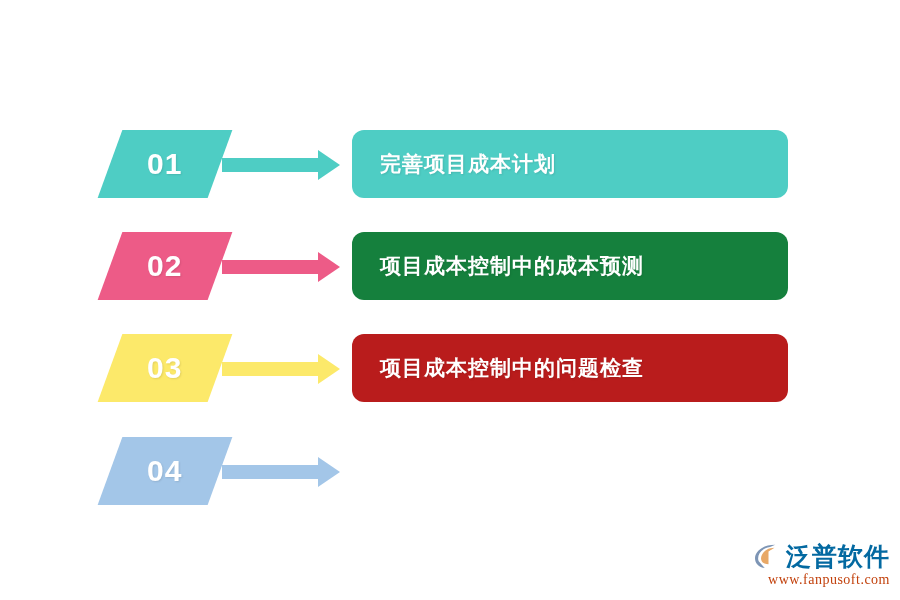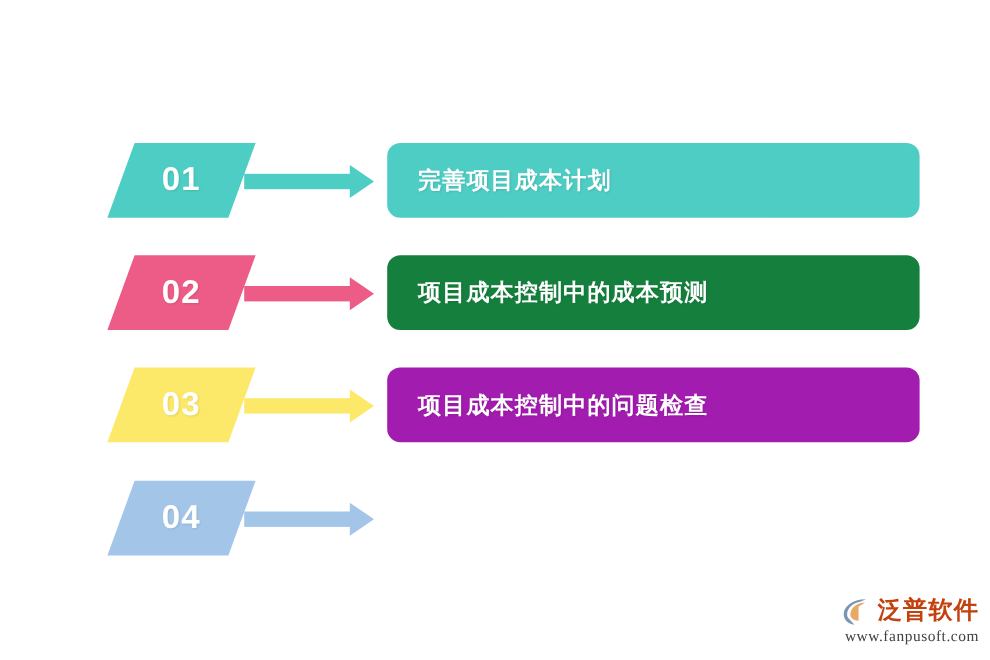--- a/index.html
+++ b/index.html
@@ -75,21 +75,21 @@
     height: 0;
     border-top: 15px solid transparent;
     border-bottom: 15px solid transparent;
   }
 
   
   .step-card {
     position: absolute;
     left: 352px;
     top: 0;
-    width: 484px;
+    width: 436px;
     height: 68px;
     border-radius: 12px;
     display: flex;
     align-items: center;
   }
   .step-card-text {
     margin-left: 28px;
     color: #ffffff;
     font-size: 21px;
     font-weight: bold;
@@ -110,30 +110,30 @@
   .brand-top {
     display: flex;
     align-items: center;
   }
   .brand-mark {
     width: 30px;
     height: 30px;
     margin-right: 4px;
   }
   .brand-name {
-    font-size: 22px;
+    font-size: 25px;
     font-weight: bold;
-    color: #c2410c;
+    color: #0369a1;
     letter-spacing: 1px;
     line-height: 1;
     font-family: "DejaVu Sans", "Liberation Sans", sans-serif;
   }
   .brand-url {
     font-size: 14px;
-    color: #404040;
+    color: #c2410c;
     letter-spacing: 0.5px;
     margin-top: 1px;
     font-family: "Liberation Serif", "DejaVu Serif", serif;
   }
 </style>
 </head>
 <body>
 
 <div id="canvas">
 
@@ -164,21 +164,21 @@
   </div>
 
   <div class="flow-row r3">
     <div class="step-badge" style="background:#fce96a">
       <span class="step-badge-num">03</span>
     </div>
     <div class="step-arrow">
       <div class="shaft" style="background:#fce96a"></div>
       <div class="head" style="border-left:22px solid #fce96a"></div>
     </div>
-    <div class="step-card" style="background:#a21caf">
+    <div class="step-card" style="background:#b91c1c">
       <span class="step-card-text">项目成本控制中的问题检查</span>
     </div>
   </div>
 
   <div class="flow-row r4">
     <div class="step-badge" style="background:#a3c6e8">
       <span class="step-badge-num">04</span>
     </div>
     <div class="step-arrow">
       <div class="shaft" style="background:#a3c6e8"></div>

